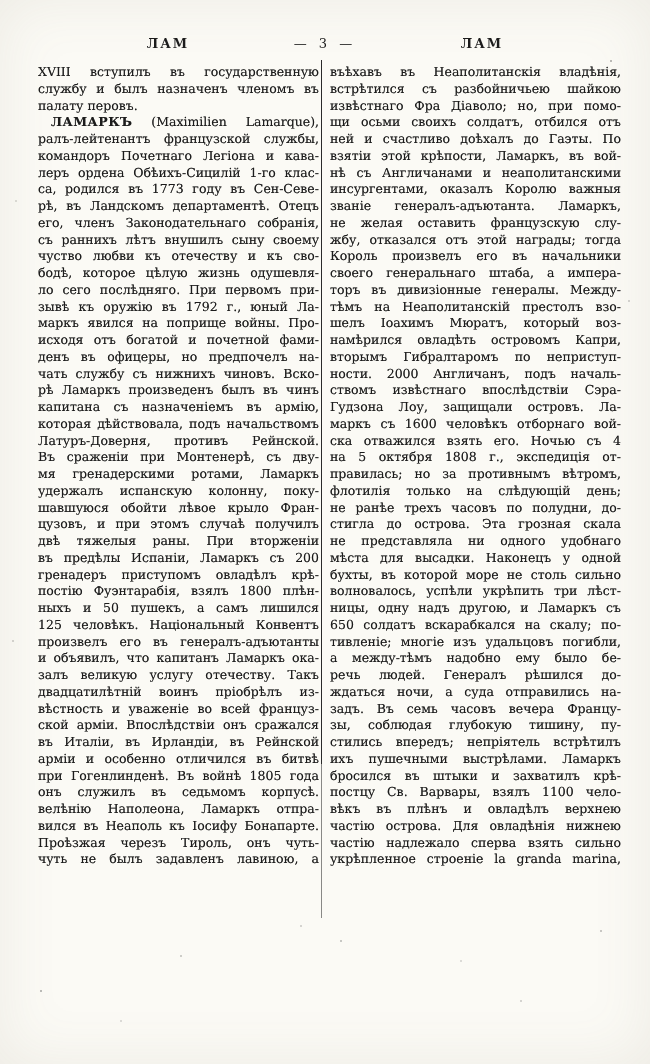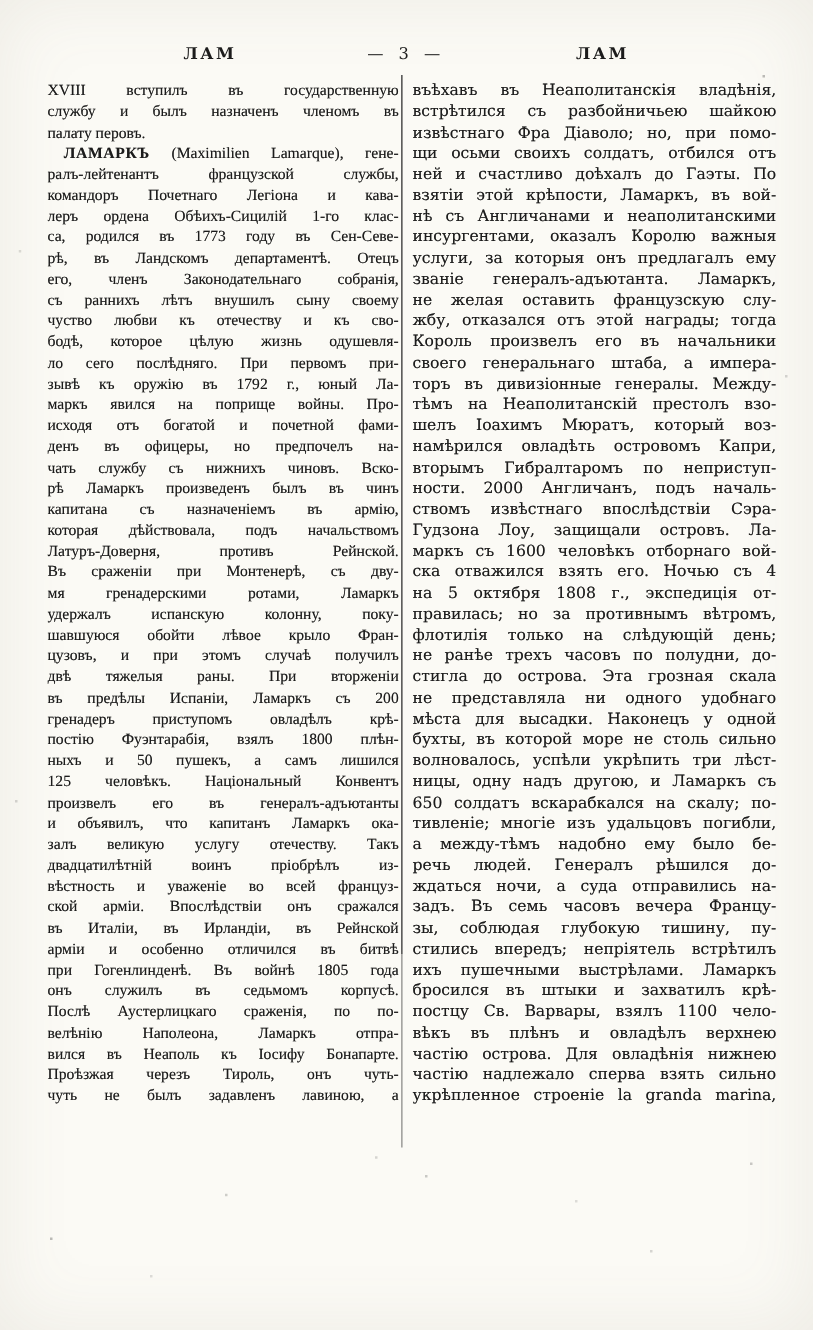--- a/index.html
+++ b/index.html
@@ -46,21 +46,21 @@
   .divider {
     position: absolute; left: 321px; top: 60px; height: 858px; width: 1px;
     background: linear-gradient(#2a2a2a 0 82%, rgba(42,42,42,.55) 82% 100%);
   }
   .col {
     position: absolute; top: 64px;
     font-size: 12.5px; line-height: 16.75px;
     text-rendering: geometricPrecision;
     text-shadow: 0 0 0.4px rgba(20,20,20,0.55);
   }
-  .col.left  { left: 38px;  width: 281px; font-family: Liberation Serif, serif; }
+  .col.left  { left: 38px;  width: 281px; }
   .col.right { left: 330px; width: 291px; }
   .line {
     text-align: justify;
     text-align-last: justify;
     white-space: normal;
     height: 16.75px; overflow: hidden;
   }
   .line.para-end { text-align-last: left; }
   .line.para-start { text-indent: 13px; }
   .line b { font-weight: bold; letter-spacing: 0.5px; }
@@ -116,37 +116,35 @@
       <div class="line">произвелъ его въ генералъ-адъютанты</div>
       <div class="line">и объявилъ, что капитанъ Ламаркъ ока-</div>
       <div class="line">залъ великую услугу отечеству. Такъ</div>
       <div class="line">двадцатилѣтній воинъ пріобрѣлъ из-</div>
       <div class="line">вѣстность и уваженіе во всей француз-</div>
       <div class="line">ской арміи. Впослѣдствіи онъ сражался</div>
       <div class="line">въ Италіи, въ Ирландіи, въ Рейнской</div>
       <div class="line">арміи и особенно отличился въ битвѣ</div>
       <div class="line">при Гогенлинденѣ. Въ войнѣ 1805 года</div>
       <div class="line">онъ служилъ въ седьмомъ корпусѣ.</div>
-      <div class="line">Послѣ Аустерлицкаго сраженія, по по-</div>
       <div class="line">велѣнію Наполеона, Ламаркъ отпра-</div>
       <div class="line">вился въ Неаполь къ Іосифу Бонапарте.</div>
       <div class="line">Проѣзжая черезъ Тироль, онъ чуть-</div>
       <div class="line">чуть не былъ задавленъ лавиною, а</div>
     </div>
 
   <div class="col right">
       <div class="line">въѣхавъ въ Неаполитанскія владѣнія,</div>
       <div class="line">встрѣтился съ разбойничьею шайкою</div>
       <div class="line">извѣстнаго Фра Діаволо; но, при помо-</div>
       <div class="line">щи осьми своихъ солдатъ, отбился отъ</div>
       <div class="line">ней и счастливо доѣхалъ до Гаэты. По</div>
       <div class="line">взятіи этой крѣпости, Ламаркъ, въ вой-</div>
       <div class="line">нѣ съ Англичанами и неаполитанскими</div>
       <div class="line">инсургентами, оказалъ Королю важныя</div>
-      <div class="line">услуги, за которыя онъ предлагалъ ему</div>
       <div class="line">званіе генералъ-адъютанта. Ламаркъ,</div>
       <div class="line">не желая оставить французскую слу-</div>
       <div class="line">жбу, отказался отъ этой награды; тогда</div>
       <div class="line">Король произвелъ его въ начальники</div>
       <div class="line">своего генеральнаго штаба, а импера-</div>
       <div class="line">торъ въ дивизіонные генералы. Между-</div>
       <div class="line">тѣмъ на Неаполитанскій престолъ взо-</div>
       <div class="line">шелъ Іоахимъ Мюратъ, который воз-</div>
       <div class="line">намѣрился овладѣть островомъ Капри,</div>
       <div class="line">вторымъ Гибралтаромъ по неприступ-</div>

